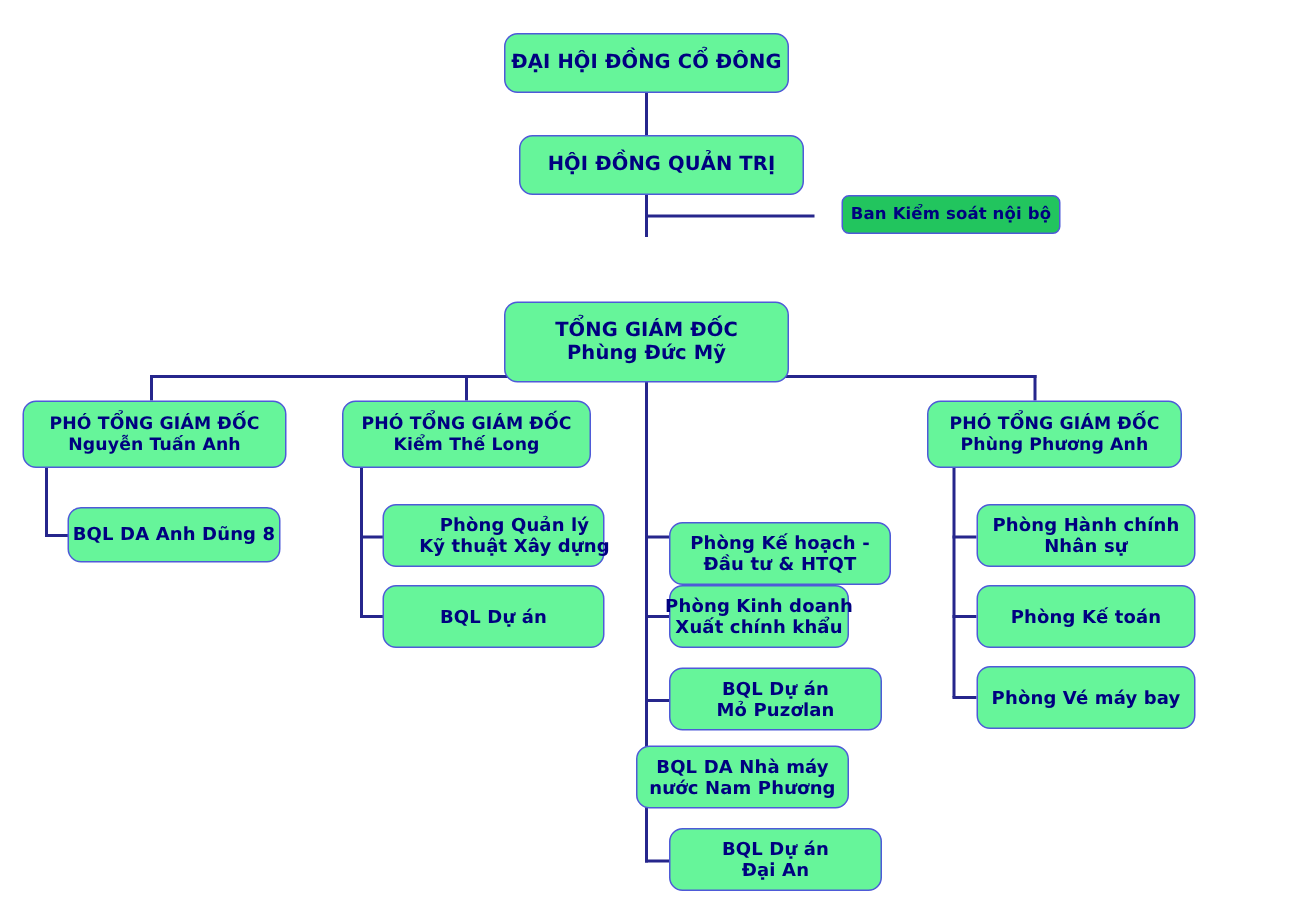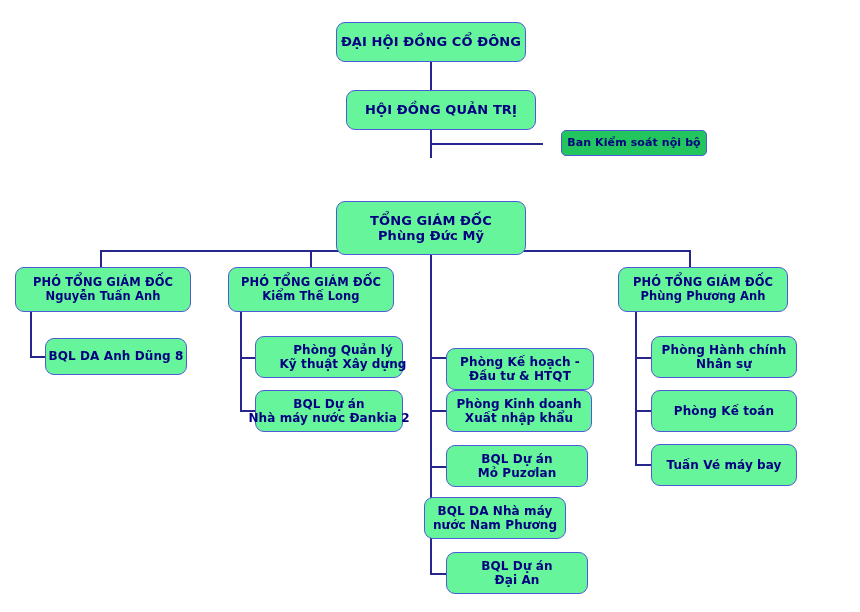--- a/index.html
+++ b/index.html
@@ -127,31 +127,30 @@
     <span class="ln">BQL DA Anh Dũng 8</span>
   </div>
 
   <div class="node t12" style="left:255px; top:336px; width:148px; height:42px;padding-left:28px;">
     <span class="ln">Phòng Quản lý</span>
     <span class="ln">Kỹ thuật Xây dựng</span>
   </div>
 
   <div class="node t12" style="left:255px; top:390px; width:148px; height:42px;">
     <span class="ln">BQL Dự án</span>
-    <span class="ln">Nhà máy nước Đankia 2</span>
   </div>
 
   <div class="node t12" style="left:446px; top:336px; width:148px; height:42px;margin-top:12px;">
     <span class="ln">Phòng Kế hoạch -</span>
     <span class="ln">Đầu tư &amp; HTQT</span>
   </div>
 
-  <div class="node t12" style="left:446px; top:390px; width:146px; height:42px;">
+  <div class="node t12" style="left:446px; top:390px; width:120px; height:42px;">
     <span class="ln">Phòng Kinh doanh</span>
-    <span class="ln">Xuất nhập khẩu</span>
+    <span class="ln">Xuất chính khẩu</span>
   </div>
 
   <div class="node t12" style="left:446px; top:445px; width:142px; height:42px;">
     <span class="ln">BQL Dự án</span>
     <span class="ln">Mỏ Puzơlan</span>
   </div>
 
   <div class="node t12" style="left:424px; top:497px; width:142px; height:42px;">
     <span class="ln">BQL DA Nhà máy</span>
     <span class="ln">nước Nam Phương</span>
@@ -165,16 +164,16 @@
   <div class="node t12" style="left:651px; top:336px; width:146px; height:42px;">
     <span class="ln">Phòng Hành chính</span>
     <span class="ln">Nhân sự</span>
   </div>
 
   <div class="node t12" style="left:651px; top:390px; width:146px; height:42px;">
     <span class="ln">Phòng Kế toán</span>
   </div>
 
   <div class="node t12" style="left:651px; top:444px; width:146px; height:42px;">
-    <span class="ln">Tuấn Vé máy bay</span>
+    <span class="ln">Phòng Vé máy bay</span>
   </div>
 
 </div>
 
 </body></html>

